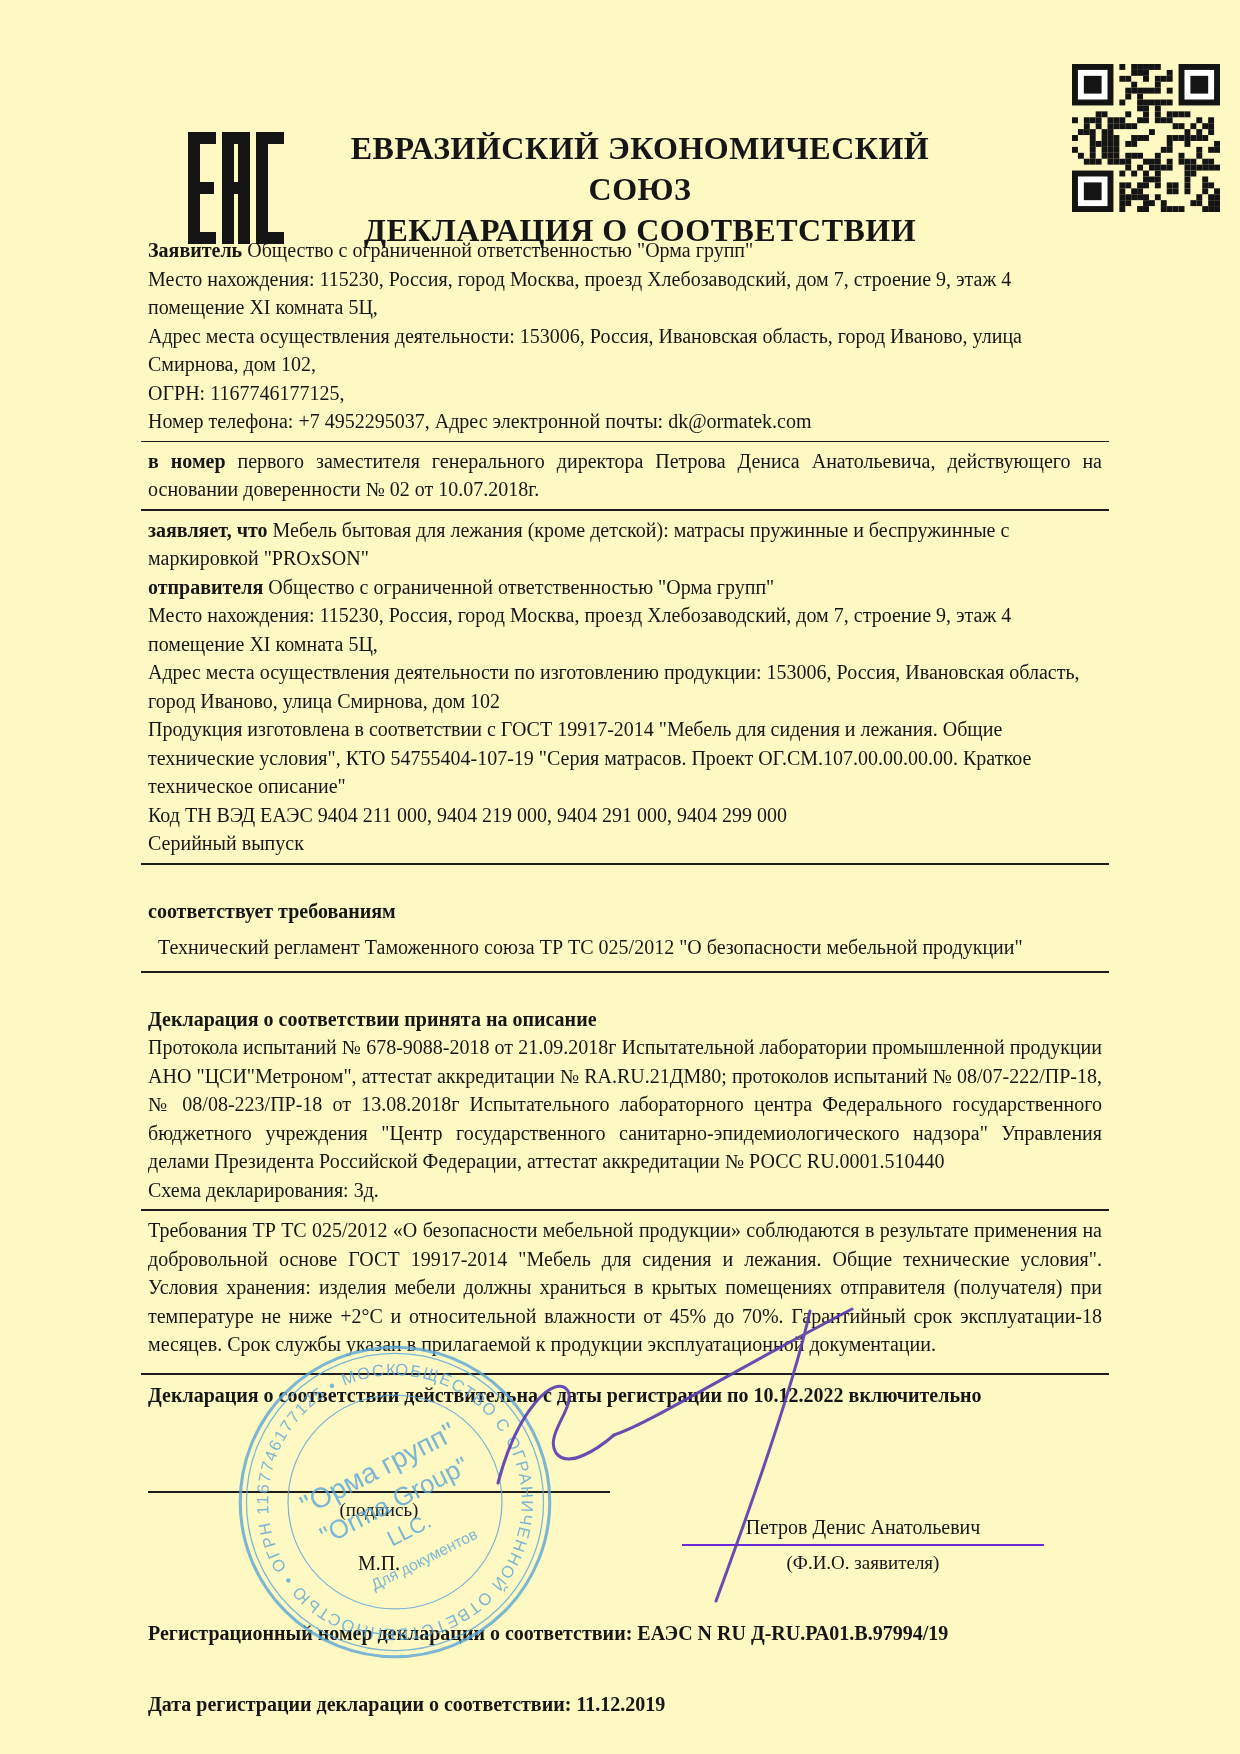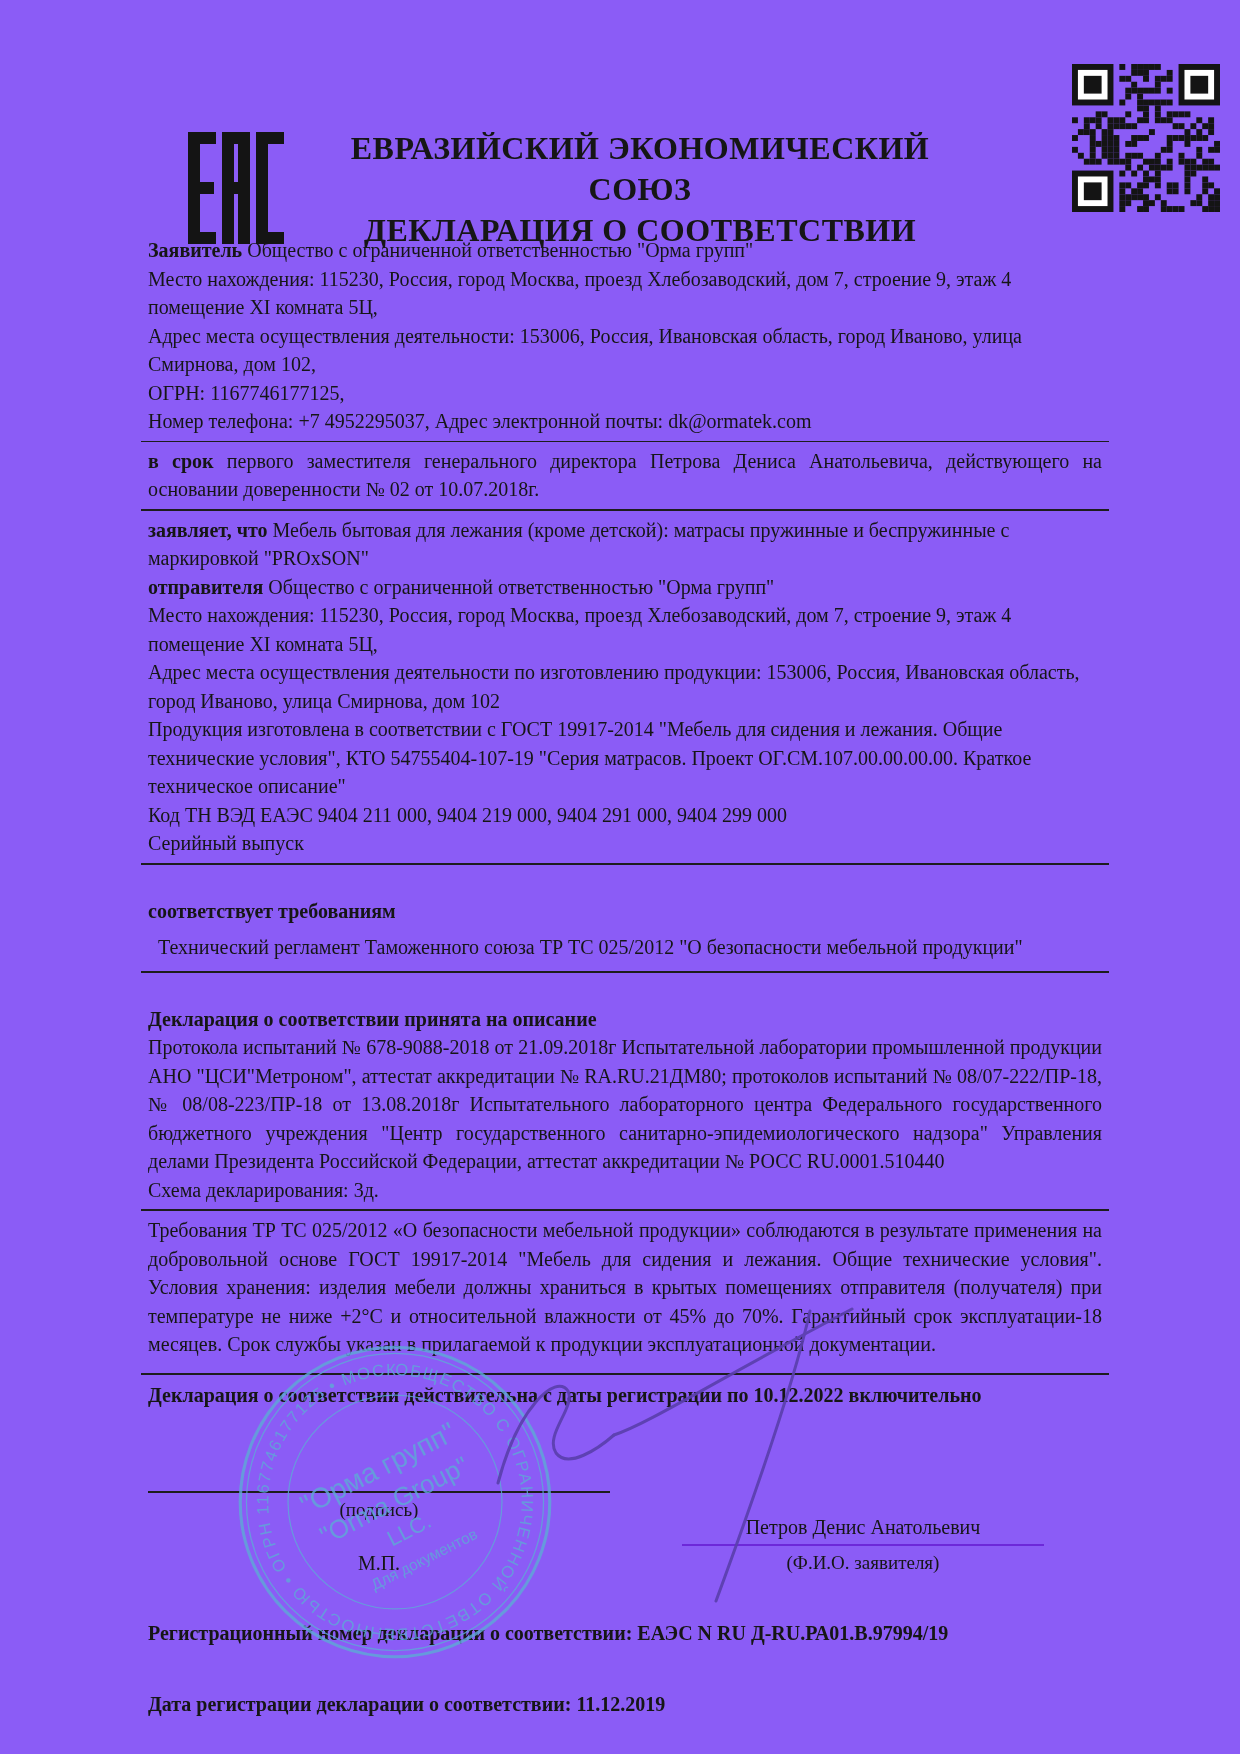--- a/index.html
+++ b/index.html
@@ -1,18 +1,18 @@
 <!DOCTYPE html>
 <html lang="ru"><head>
 <meta charset="utf-8">
 <style>
   * { margin:0; padding:0; box-sizing:border-box; }
   html,body { background:#ffffff; }
   .page {
-    position:relative; width:1240px; height:1754px; background:#8b5cf6;
+    position:relative; width:1240px; height:1754px; background:#fef9c3;
     font-family:"Liberation Serif", serif; color:#161616; overflow:hidden;
   }
   
   .eac-logo { position:absolute; left:188px; top:132px; width:96px; height:112px; }
   .titles {
     position:absolute; left:300px; top:128px; width:680px; text-align:center;
     font-weight:bold; font-size:32px; line-height:41px; letter-spacing:.5px;
   }
   .qr { position:absolute; right:20px; top:64px; width:148px; height:148px; }
   
@@ -299,21 +299,21 @@
       <b>Заявитель</b><span> Общество с ограниченной ответственностью "Орма групп"</span>
     </div>
     <div>Место нахождения: 115230, Россия, город Москва, проезд Хлебозаводский, дом 7, строение 9, этаж 4 помещение XI комната 5Ц,</div>
     <div>Адрес места осуществления деятельности: 153006, Россия, Ивановская область, город Иваново, улица Смирнова, дом 102,</div>
     <div>ОГРН: 1167746177125,</div>
     <div>Номер телефона: +7 4952295037, Адрес электронной почты: dk@ormatek.com</div>
 
     <hr class="rule thin">
 
     <div class="just">
-      <b>в срок</b><span> первого заместителя генерального директора Петрова Дениса Анатольевича, действующего на основании доверенности № 02 от 10.07.2018г.</span>
+      <b>в номер</b><span> первого заместителя генерального директора Петрова Дениса Анатольевича, действующего на основании доверенности № 02 от 10.07.2018г.</span>
     </div>
 
     <hr class="rule">
 
     <div>
       <b>заявляет, что</b><span> Мебель бытовая для лежания (кроме детской): матрасы пружинные и беспружинные с маркировкой "PROxSON"</span>
     </div>
     <div>
       <b>отправителя</b><span> Общество с ограниченной ответственностью "Орма групп"</span>
     </div>

